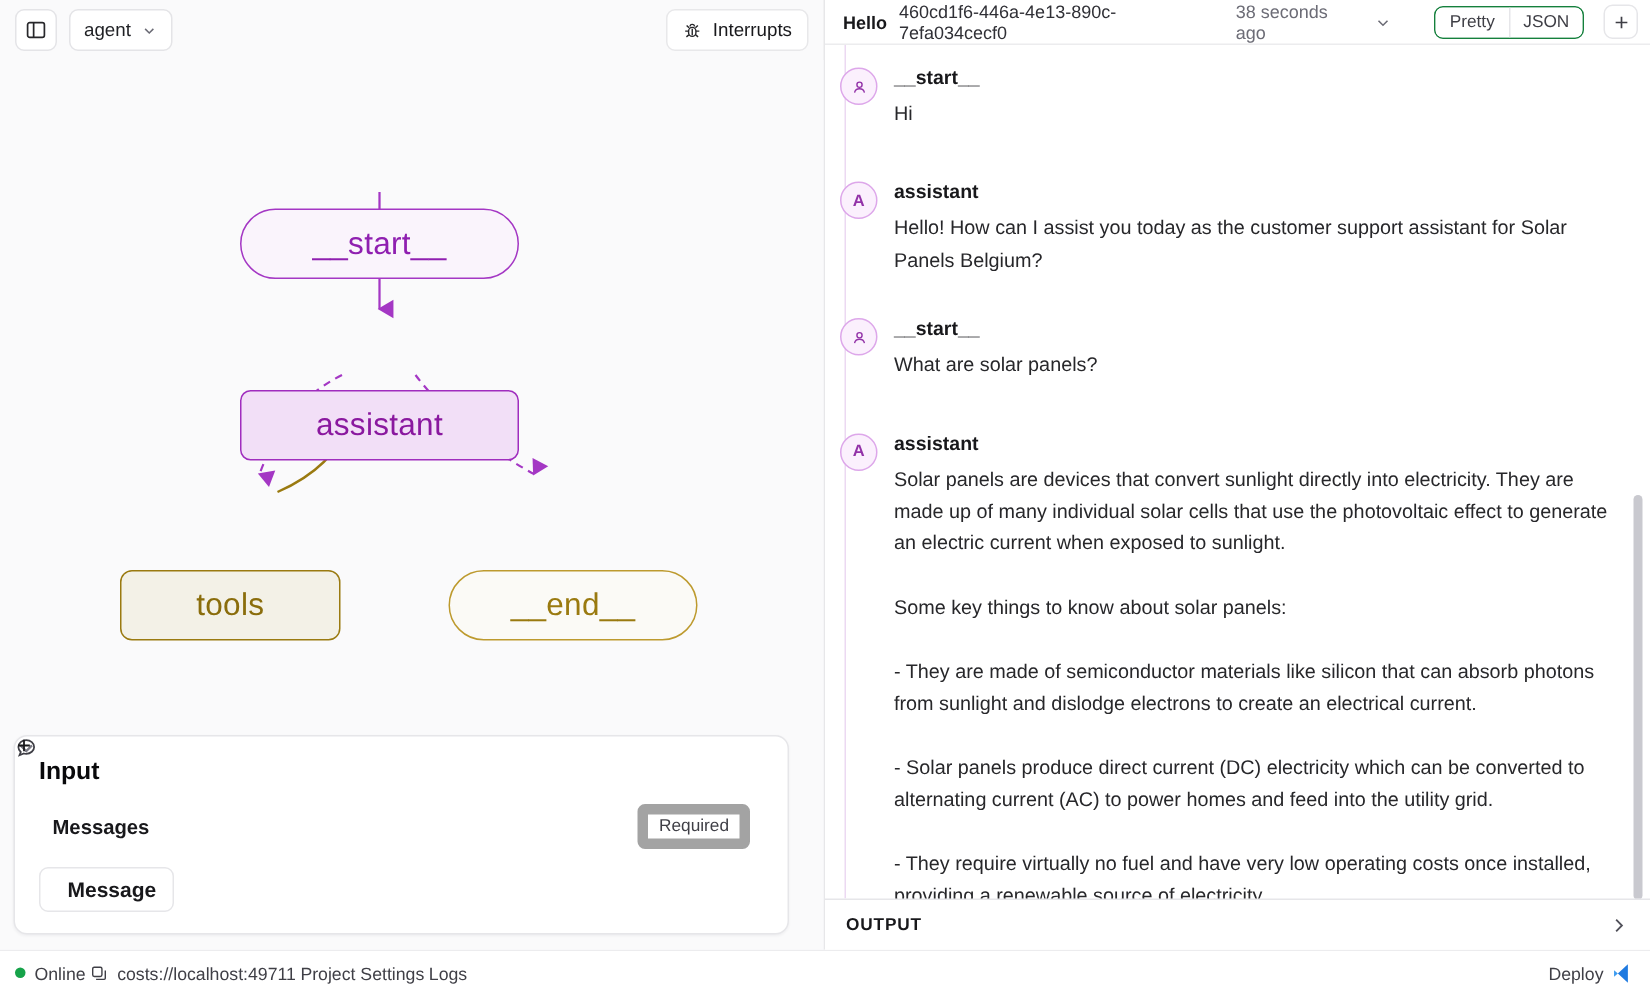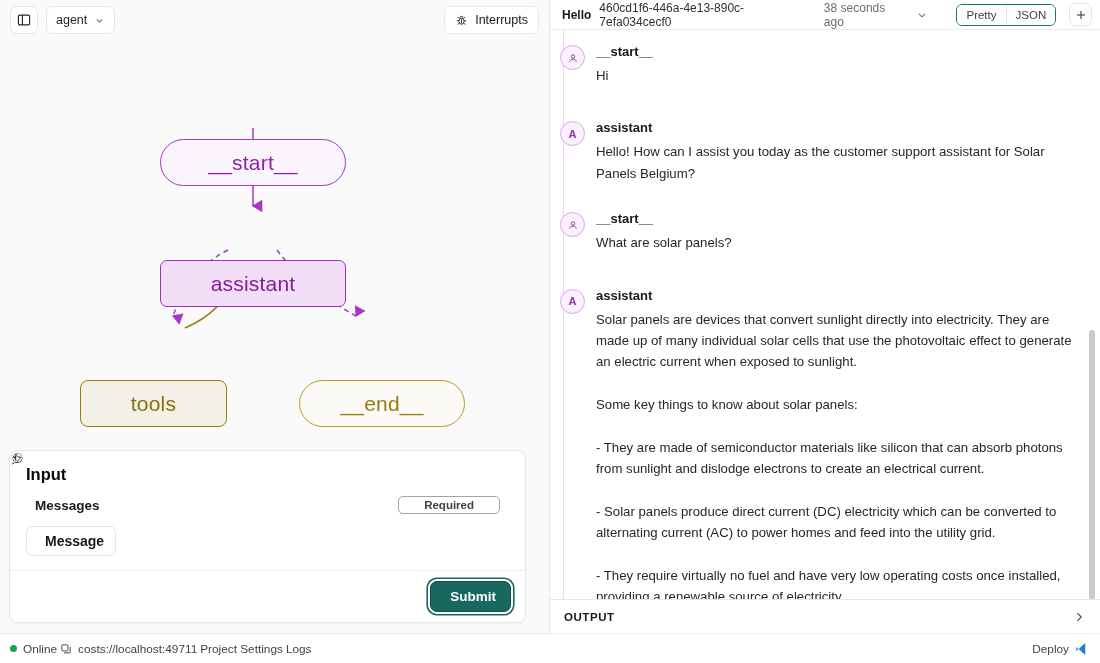--- a/index.html
+++ b/index.html
@@ -108,24 +108,23 @@
     padding: 14px 16px 8px 16px;
   }
   .input-title { font-size: 16.5px; font-weight: 700; color: #09090b; }
   .chev { color: #7b7b85; display: flex; align-items: center; cursor: pointer; }
   .messages-row {
     display: flex; align-items: center; gap: 9px;
     padding: 4px 16px 6px 16px;
   }
   .messages-label { font-size: 13.5px; font-weight: 700; color: #18181b; }
   .required-pill {
-    border: 1px solid #a3a3a3; border-radius: 5px;
-    padding: 2px 25px; font-size: 11.5px; color: #3f3f46;
-    background: #fff;
-    font-weight: bold;
+    border: 7px solid #a3a3a3; border-radius: 5px;
+    padding: 2px 7px; font-size: 11.5px; color: #3f3f46;
+    background: #fff;
   }
   .add-msg-row { padding: 6px 16px 14px 16px; }
   .add-msg-btn {
     display: inline-flex; align-items: center; gap: 7px;
     border: 1px solid #e6e6e9; border-radius: 6px;
     background: #fff; padding: 6px 11px;
     font-size: 14px; font-weight: 600; color: #18181b;
     cursor: pointer;
   }
   .input-footer {
@@ -337,31 +336,20 @@
               <span>
                 <svg width="12" height="12" viewBox="0 0 16 16" fill="none" stroke="#18181b" stroke-width="1.6">
                   <line x1="8" y1="2.8" x2="8" y2="13.2"></line>
                   <line x1="2.8" y1="8" x2="13.2" y2="8"></line>
                 </svg>
               </span>
               <span>Message</span>
             </div>
           </div>
 
-          <div class="input-footer">
-            <div class="submit-btn">
-              <span>
-                <svg width="15" height="15" viewBox="0 0 16 16" fill="none" stroke="#ffffff" stroke-width="1.25">
-                  <circle cx="8" cy="8" r="5.9"></circle>
-                  <path d="M6.6 5.4 L10.6 8 L6.6 10.6 Z" fill="#ffffff" stroke="none"></path>
-                </svg>
-              </span>
-              <span>Submit</span>
-            </div>
-          </div>
         </div>
       </div>
     </div>
 
     <div class="right-pane">
 
       <div class="thread-bar">
         <span class="thread-label">Hello</span>
         <span class="thread-id">460cd1f6-446a-4e13-890c-7efa034cecf0</span>
         <span class="thread-time">38 seconds ago</span>

